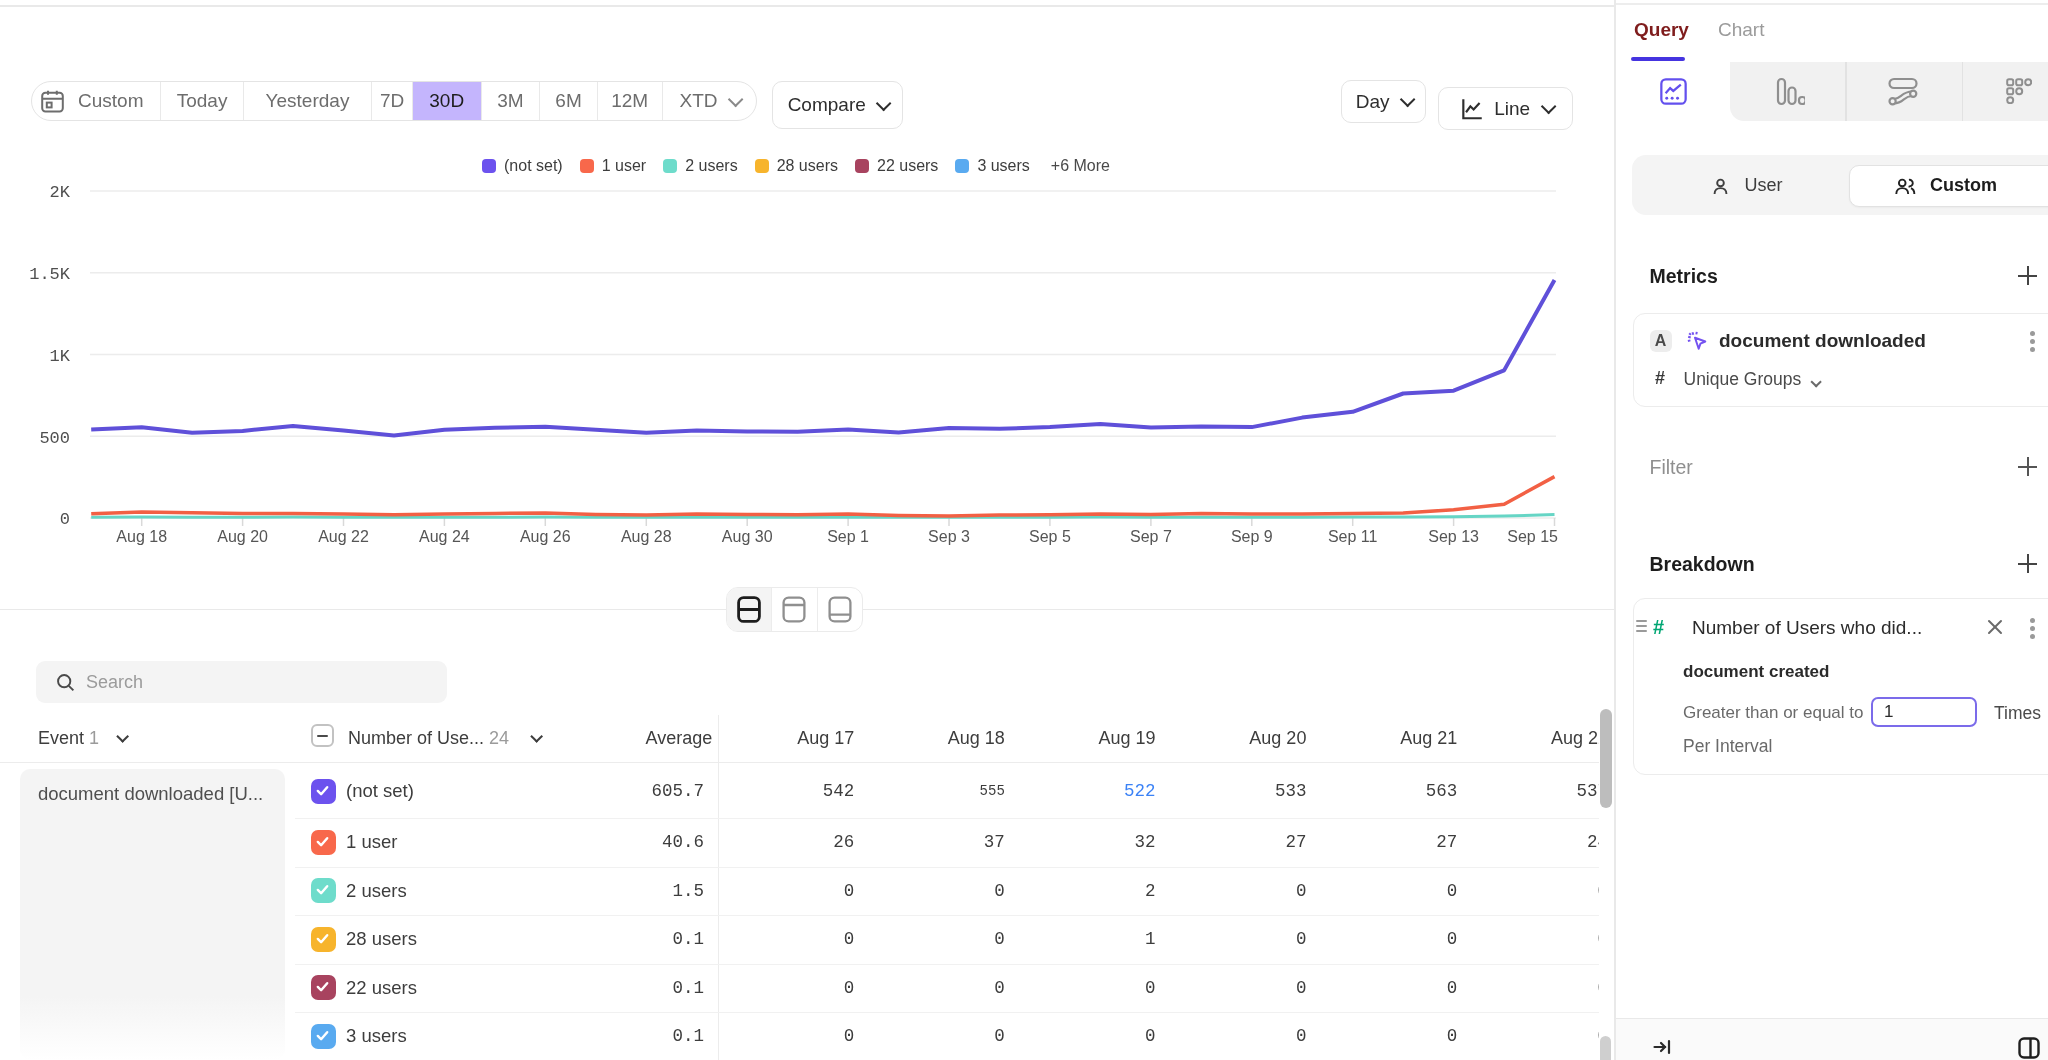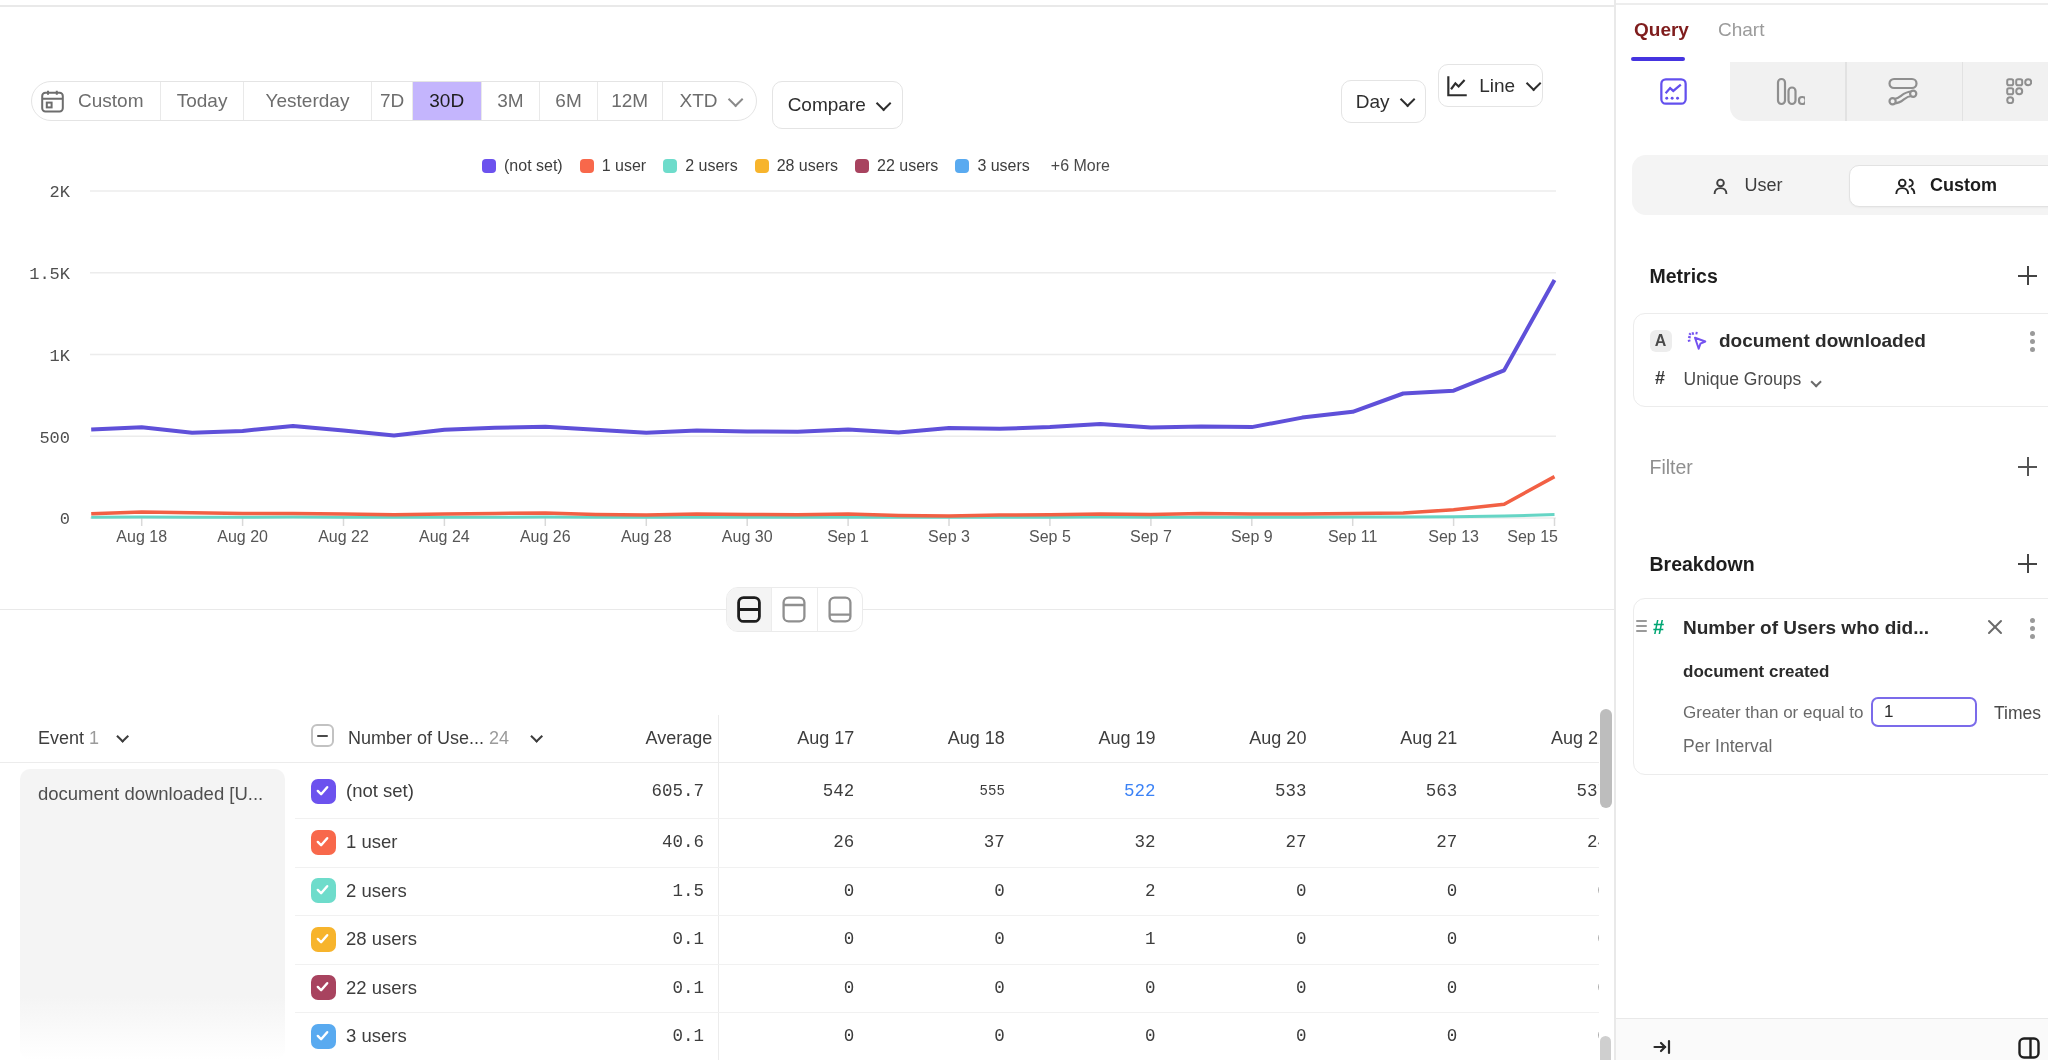--- a/index.html
+++ b/index.html
@@ -42,21 +42,21 @@
     <div class="seg" style="width:129px">Yesterday</div>
     <div class="seg" style="width:41px">7D</div>
     <div class="seg sel" style="width:69px">30D</div>
     <div class="seg" style="width:59px">3M</div>
     <div class="seg" style="width:58px">6M</div>
     <div class="seg" style="width:65px">12M</div>
     <div class="seg" style="width:94px;border-right:none">XTD&nbsp;&nbsp;<span class="chev" style="color:#8a8a8a"></span></div>
   </div>
   <div class="btn" style="left:772px;top:81px;width:131px;height:48px">Compare&nbsp;&nbsp;<span class="chev"></span></div>
   <div class="btn" style="left:1341px;top:80px;width:85px;height:43px">Day&nbsp;&nbsp;<span class="chev"></span></div>
-  <div class="btn" style="left:1438px;top:64px;width:105px;height:43px">
+  <div class="btn" style="left:1438px;top:87px;width:135px;height:43px">
     <svg width="26" height="26" viewBox="0 0 24 24" fill="none" stroke="#2e2e2e" stroke-width="2" style="margin-right:9px">
       <polyline points="4,3 4,20.5 21,20.5"></polyline>
       <polyline points="6.5,15 10.5,9.5 13.5,12.5 19,6.5"></polyline>
     </svg>
     Line&nbsp;&nbsp;<span class="chev"></span></div>
 
   <div class="abs" id="legend" style="left:0;top:157px;width:1592px;display:flex;justify-content:center;align-items:center;gap:17px;font-size:16px;color:#3d3d3d">
     <span class="li"><span class="sq" style="background:#6C52EE"></span>(not set)</span>
     <span class="li"><span class="sq" style="background:#F8684B"></span>1 user</span>
     <span class="li"><span class="sq" style="background:#6EDCCB"></span>2 users</span>
@@ -136,20 +136,27 @@
       </svg>
     </div>
     <div class="lt" style="border-right:none">
       <svg width="24" height="27" viewBox="0 0 24 27" fill="none" stroke="#8f8f8f" stroke-width="2.3">
         <rect x="1.6" y="1.6" width="20.8" height="23.8" rx="5"></rect>
             <line x1="1.6" y1="18.7" x2="22.4" y2="18.7"></line>
       </svg>
     </div>
   </div>
 
+  <div class="abs" style="left:36px;top:661px;width:411px;height:42px;background:#f4f4f4;border-radius:9px;display:flex;align-items:center;padding-left:19px">
+    <svg width="21" height="21" viewBox="0 0 24 24" fill="none" stroke="#4a4a4a" stroke-width="2.2">
+      <circle cx="10.5" cy="10.5" r="7"></circle>
+          <line x1="15.8" y1="15.8" x2="21" y2="21"></line>
+    </svg>
+    <span style="margin-left:10px;font-size:18px;color:#9b9b9b">Search</span>
+  </div>
 
   <div id="tablewrap" class="abs" style="left:0;top:715px;width:1614px;height:345px">
   <div class="abs" style="left:0;top:0;width:1599px;height:345px;overflow:hidden">
   <div class="abs" style="left:38px;top:11px;height:24px;line-height:24px;font-size:18px;color:#3d3d3d;font-weight:500">Event <span style="color:#9b9b9b;font-weight:400">1</span></div>
   <div class="abs" style="left:116px;top:14px"><span class="chev" style="color:#3d3d3d;width:9px;height:9px"></span></div>
   <div class="abs" style="left:311px;top:9px;width:23px;height:23px;border:2px solid #c2c2c2;border-radius:6px;background:#fff">
             <div style="position:absolute;left:4px;top:8.5px;width:11px;height:2.5px;background:#4a4a4a;border-radius:2px"></div>
           </div>
   <div class="abs" style="left:348px;top:11px;height:24px;line-height:24px;font-size:18px;color:#3d3d3d;font-weight:500">Number of Use... <span style="color:#9b9b9b;font-weight:400">24</span></div>
   <div class="abs" style="left:530px;top:14px"><span class="chev" style="color:#3d3d3d;width:9px;height:9px"></span></div>
@@ -337,21 +344,21 @@
         <div style="position:absolute;left:8.5px;top:0;width:2.2px;height:19px;background:#444"></div>
         <div style="position:absolute;left:0;top:8.5px;width:19px;height:2.2px;background:#444"></div>
       </div>
   <div class="abs" style="left:16.5px;top:598px;width:437px;height:177px;border:1.5px solid #ececec;border-radius:12px;background:#fff"></div>
   <div class="abs" style="left:20px;top:620px;width:11px;height:14px">
         <div class="hl"></div>
         <div class="hl" style="top:5px"></div>
         <div class="hl" style="top:10px"></div>
       </div>
   <div class="abs" style="left:37px;top:616px;font-size:20px;font-weight:700;color:#00A673">#</div>
-  <div class="abs" style="left:67px;top:617px;font-size:19px;font-weight:700;color:#2b2b2b">Number of Users who did...</div>
+  <div class="abs" style="left:76px;top:617px;font-size:19px;font-weight:400;color:#2b2b2b">Number of Users who did...</div>
   <svg class="abs" style="left:371px;top:619px" width="16" height="16" viewBox="0 0 16 16" stroke="#6a6a6a" stroke-width="2" stroke-linecap="round">
         <line x1="2" y1="2" x2="14" y2="14"></line>
         <line x1="14" y1="2" x2="2" y2="14"></line>
       </svg>
   <div class="abs" style="left:414px;top:618px;width:5px;height:20px">
         <div class="dot"></div>
         <div class="dot" style="top:8px"></div>
         <div class="dot" style="top:16px"></div>
       </div>
   <div class="abs" style="left:67px;top:662px;font-size:17px;font-weight:700;color:#2b2b2b">document created</div>

